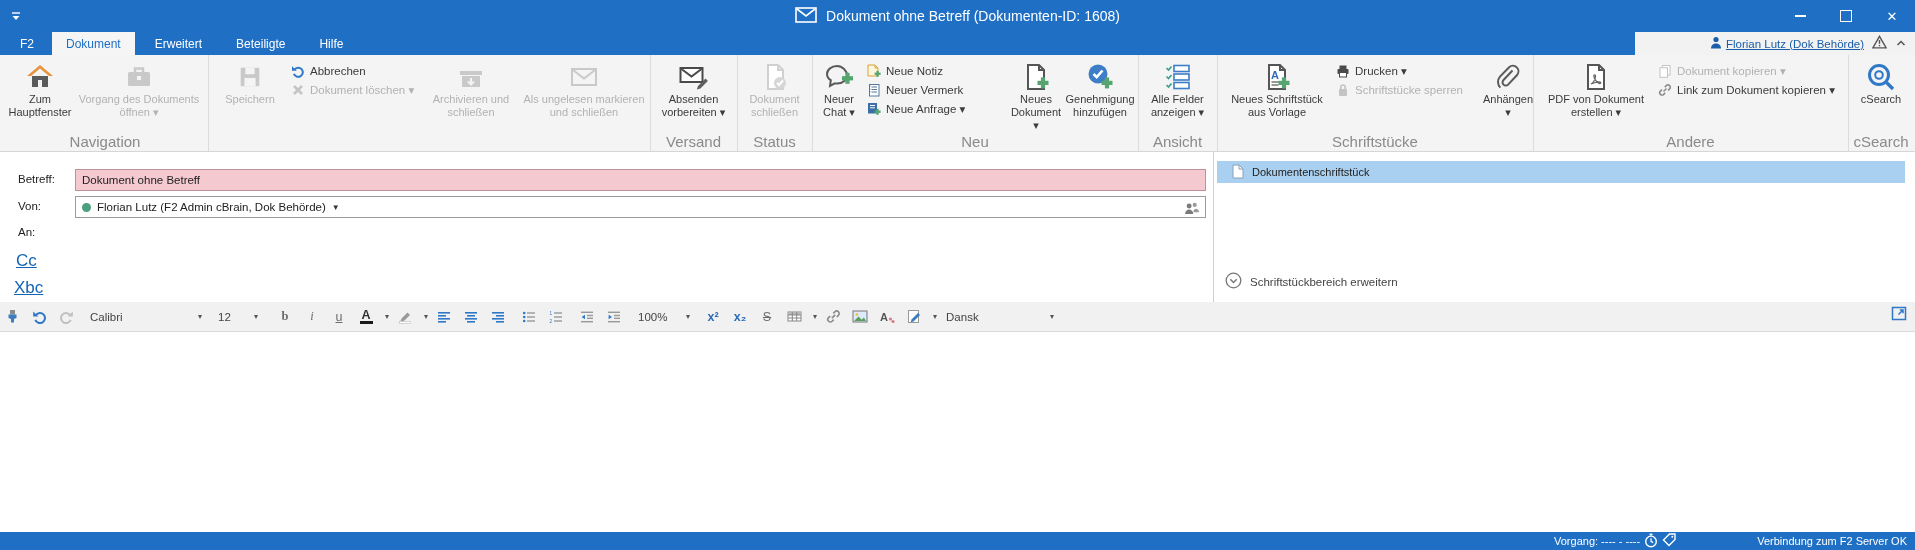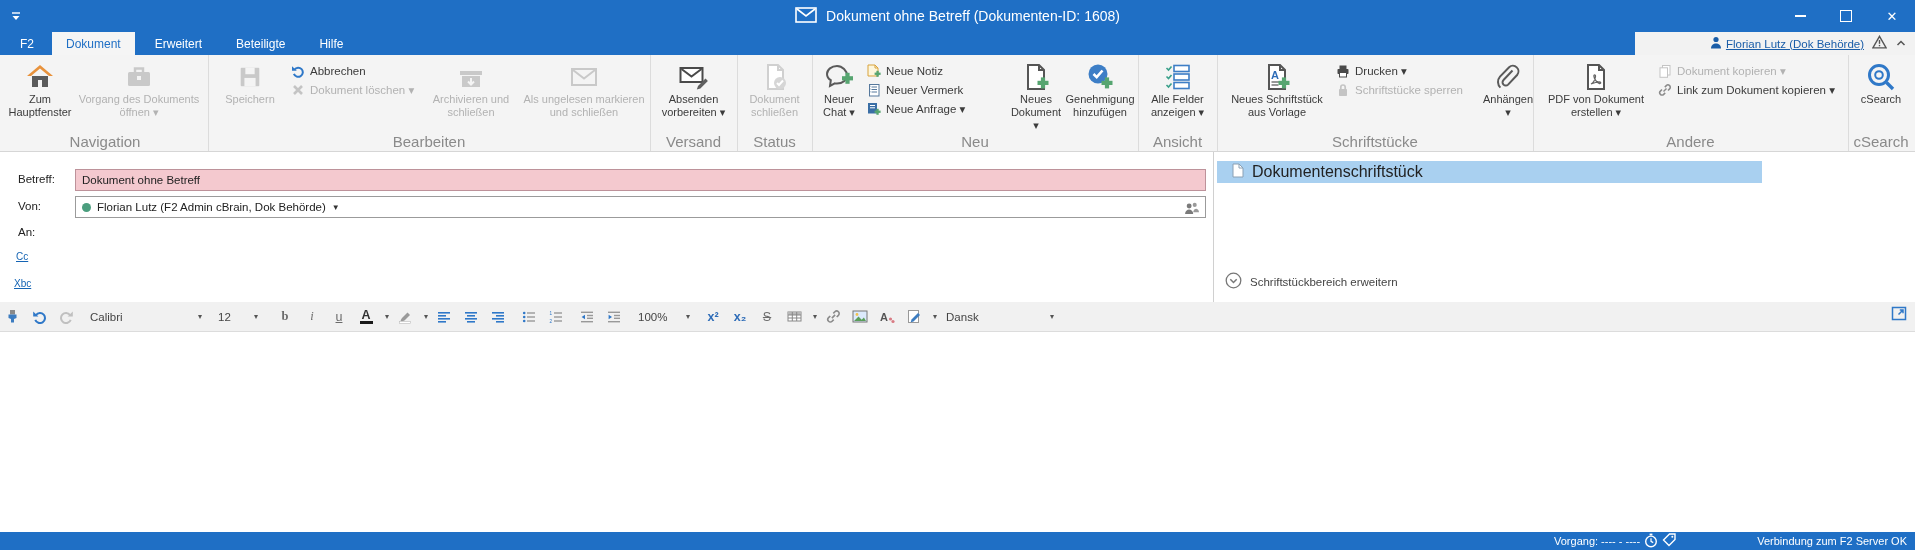--- a/index.html
+++ b/index.html
@@ -36,23 +36,23 @@
   
   #content{left:0;top:152px;width:1915px;height:150px;background:#fff;}
   .flabel{position:absolute;font-size:11.5px;color:#222;}
   .field{position:absolute;left:75px;width:1131px;box-sizing:border-box;border:1px solid #9b9b9b;background:#fff;font-size:11.5px;color:#222;display:flex;align-items:center;padding:0 6px;}
   #betreff-field{top:17px;height:22px;background:#f4c9cf;border-color:#bd929a;}
   #von-field{top:44px;height:22px;gap:6px;}
   #an-field{top:69px;height:66px;align-items:flex-start;padding-top:4px;}
   .dot{width:9px;height:9px;border-radius:50%;background:#4b9e7e;display:inline-block;}
   .placeholder{color:#9a9a9a;}
   .people{position:absolute;right:6px;top:3px;}
-  .flink{position:absolute;color:#1464b4;font-size:10px;text-decoration:underline;}
+  .flink{position:absolute;color:#1464b4;font-size:17px;text-decoration:underline;}
   #vdivider{left:1213px;top:152px;width:1px;height:150px;background:#d0d0d0;}
-  #doc-row{left:1217px;top:9px;width:545px;height:22px;background:#a9d0f0;display:flex;align-items:center;gap:8px;padding-left:14px;box-sizing:border-box;font-size:16px;color:#222;position:absolute;}
+  #doc-row{left:1217px;top:9px;width:688px;height:22px;background:#a9d0f0;display:flex;align-items:center;gap:8px;padding-left:14px;box-sizing:border-box;font-size:11px;color:#222;position:absolute;}
   #expand-row{left:1225px;top:120px;display:flex;align-items:center;gap:8px;font-size:11.5px;color:#444;position:absolute;}
   
   #etoolbar{left:0;top:302px;width:1915px;height:30px;background:#f1f1f1;border-bottom:1px solid #dcdcdc;box-sizing:border-box;display:flex;align-items:center;padding:0 0;}
   .tbtn{display:flex;align-items:center;justify-content:center;height:24px;min-width:24px;font-size:12.5px;color:#6b6b6b;margin-right:3px;}
   .tsel{display:flex;align-items:center;justify-content:space-between;height:22px;font-size:11.5px;color:#444;padding:0 5px;margin-right:6px;}
   .caret{font-size:8px;color:#555;margin-left:4px;}
   .tsep{width:4px;}
   #bold-btn{font-family:"Liberation Serif",serif;font-weight:bold;}
   #italic-btn{font-family:"Liberation Serif",serif;font-style:italic;}
   #underline-btn{text-decoration:underline;}
@@ -197,21 +197,20 @@
     </div>
     <div class="bb dis" style="left:314px;width:124px">
       <span class="bicon">
         <svg width="28" height="24" viewBox="0 0 28 24">
             <rect x="2" y="4" width="24" height="16" fill="none" stroke="#c9c9c9" stroke-width="2"></rect>
             <path d="M3 5l11 8.5L25 5" stroke="#c9c9c9" stroke-width="2" fill="none"></path>
           </svg>
       </span>
       <span class="lbl">Als ungelesen markieren und schließen</span>
     </div>
-    <div class="glabel">Bearbeiten</div>
   </div>
 
   <div class="rgroup" style="left:650px;width:87px">
     <div class="bb" style="left:4px;width:79px">
       <span class="bicon">
         <svg width="30" height="26" viewBox="0 0 30 26">
             <rect x="1.5" y="4" width="22" height="14" fill="#fff" stroke="#4a4a4a" stroke-width="2"></rect>
             <path d="M2.5 5l10 7.5L22.5 5" stroke="#4a4a4a" stroke-width="2" fill="none"></path>
             <path d="M19 22l7.5-7.5 2.4 2.4-7.5 7.5-3.6 1.2Z" fill="#5f5f5f"></path>
           </svg>

